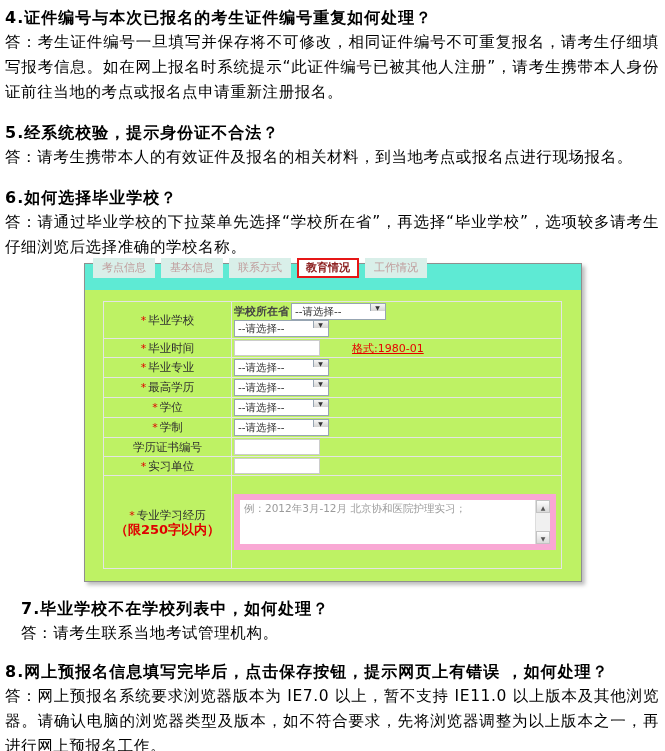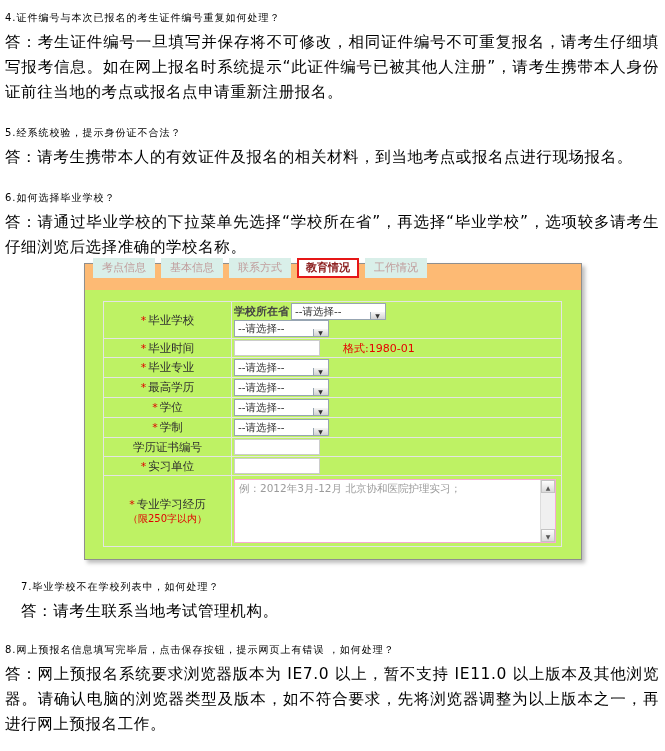--- a/index.html
+++ b/index.html
@@ -8,38 +8,38 @@
     width: 665px; height: 751px; overflow: hidden;
     background: #ffffff;
     font-family: "DejaVu Sans", sans-serif;
     color: #000;
   }
   .page { padding: 5px 6px 0 5px; }
 
   
   .sec { margin-bottom: 15px; }
   .q {
-    font-size: 10px; font-weight: normal; line-height: 25px;
+    font-size: 16px; font-weight: bold; line-height: 25px;
     margin: 0; letter-spacing: 1px;
   }
   .a {
     font-size: 15.5px; line-height: 25px; margin: 0;
     letter-spacing: 0.6px; text-align: justify;
   }
   .a.note-line { margin-top: 0; }
 
   
   .shot {
     width: 498px; margin: 3px 0 14px 79px;
     background: #fff;
     border: 1px solid #8f8f8f;
     box-shadow: 3px 3px 4px #bdbdbd;
   }
   .tabbar {
-    height: 26px; background: #fdba74;
+    height: 26px; background: #5eead4;
     display: flex; align-items: center; gap: 6px;
     padding: 0 0 18px 8px;
   }
   .tab {
     background: #d9efe9; color: #c09c9c;
     font-size: 11px; line-height: 14px;
     padding: 3px 9px; cursor: default; white-space: nowrap;
   }
   .tab.active {
     background: #ffffff; color: #8e2323; font-weight: bold;
@@ -47,49 +47,49 @@
   }
   .formwrap { padding: 11px 19px 12px 18px; background: #bef264; }
   table.frm { border-collapse: collapse; width: 100%; table-layout: fixed; }
   table.frm td {
     border: 1px solid #e4e4e4; font-size: 11.5px;
     padding: 1px 2px; height: 17px; vertical-align: middle;
   }
   td.lbl { width: 128px; text-align: center; color: #2f2f2f; }
   td.fld { padding-left: 13px; color: #333; }
   .star { color: #e00000; margin-right: 2px; font-size: 11px; }
-  .lbl-red { color: #e00000; font-weight: normal; font-size: 10px; line-height: 13px; text-align: center; }
+  .lbl-red { color: #e00000; font-weight: bold; font-size: 13px; line-height: 13px; text-align: center; }
   .inline-lbl { font-size: 11px; color: #444; margin-right: 2px; font-weight: bold; }
 
   
   .sel {
-    display: inline-flex; align-items: flex-end; vertical-align: middle;
+    display: inline-flex; align-items: flex-start; vertical-align: middle;
     border: 1px solid #97a5b2; background: #fff; height: 17px;
     cursor: default;
     gap: 24px;
   }
   .sel-text { font-size: 10.5px; color: #333; padding: 1px 4px 0 3px; white-space: nowrap; }
   .sel-btn {
     width: 15px; display: flex; align-items: center; justify-content: center;
     background: linear-gradient(#f6f6f6, #d3d3d3);
     border-left: 1px solid #97a5b2; color: #333; font-size: 6px;
   }
   .sel-gap { display: inline-block; width: 80px; }
 
   
   .txt {
     display: inline-block; vertical-align: middle;
     width: 86px; height: 16px; border: 1px solid #cccccc; background: #fff;
   }
-  .hint { color: #e60000; font-size: 11px; margin-left: 23px; }
+  .hint { color: #e60000; font-size: 11px; margin-left: 32px; text-decoration: underline; }
 
   
   .ta {
-    position: relative; width: 322px; height: 64px;
-    border: 1px solid #f9a8d4; background: #fff; margin: 2px 0;
+    position: relative; width: 322px; height: 56px;
+    border: 6px solid #f9a8d4; background: #fff; margin: 17px 0;
   }
   .ta-text { color: #9a9a9a; font-size: 10.5px; padding: 2px 18px 0 4px; line-height: 13px; }
   .ta-scroll {
     position: absolute; top: 0; right: 0; bottom: 0; width: 15px;
     background: #f0f0f0; border-left: 1px solid #ddd;
     display: flex; flex-direction: column; justify-content: space-between;
   }
   .ta-arrow {
     height: 13px; font-size: 6px; color: #555; text-align: center; line-height: 13px;
     background: linear-gradient(#fdfdfd, #dadada); border: 1px solid #c3c3c3;

